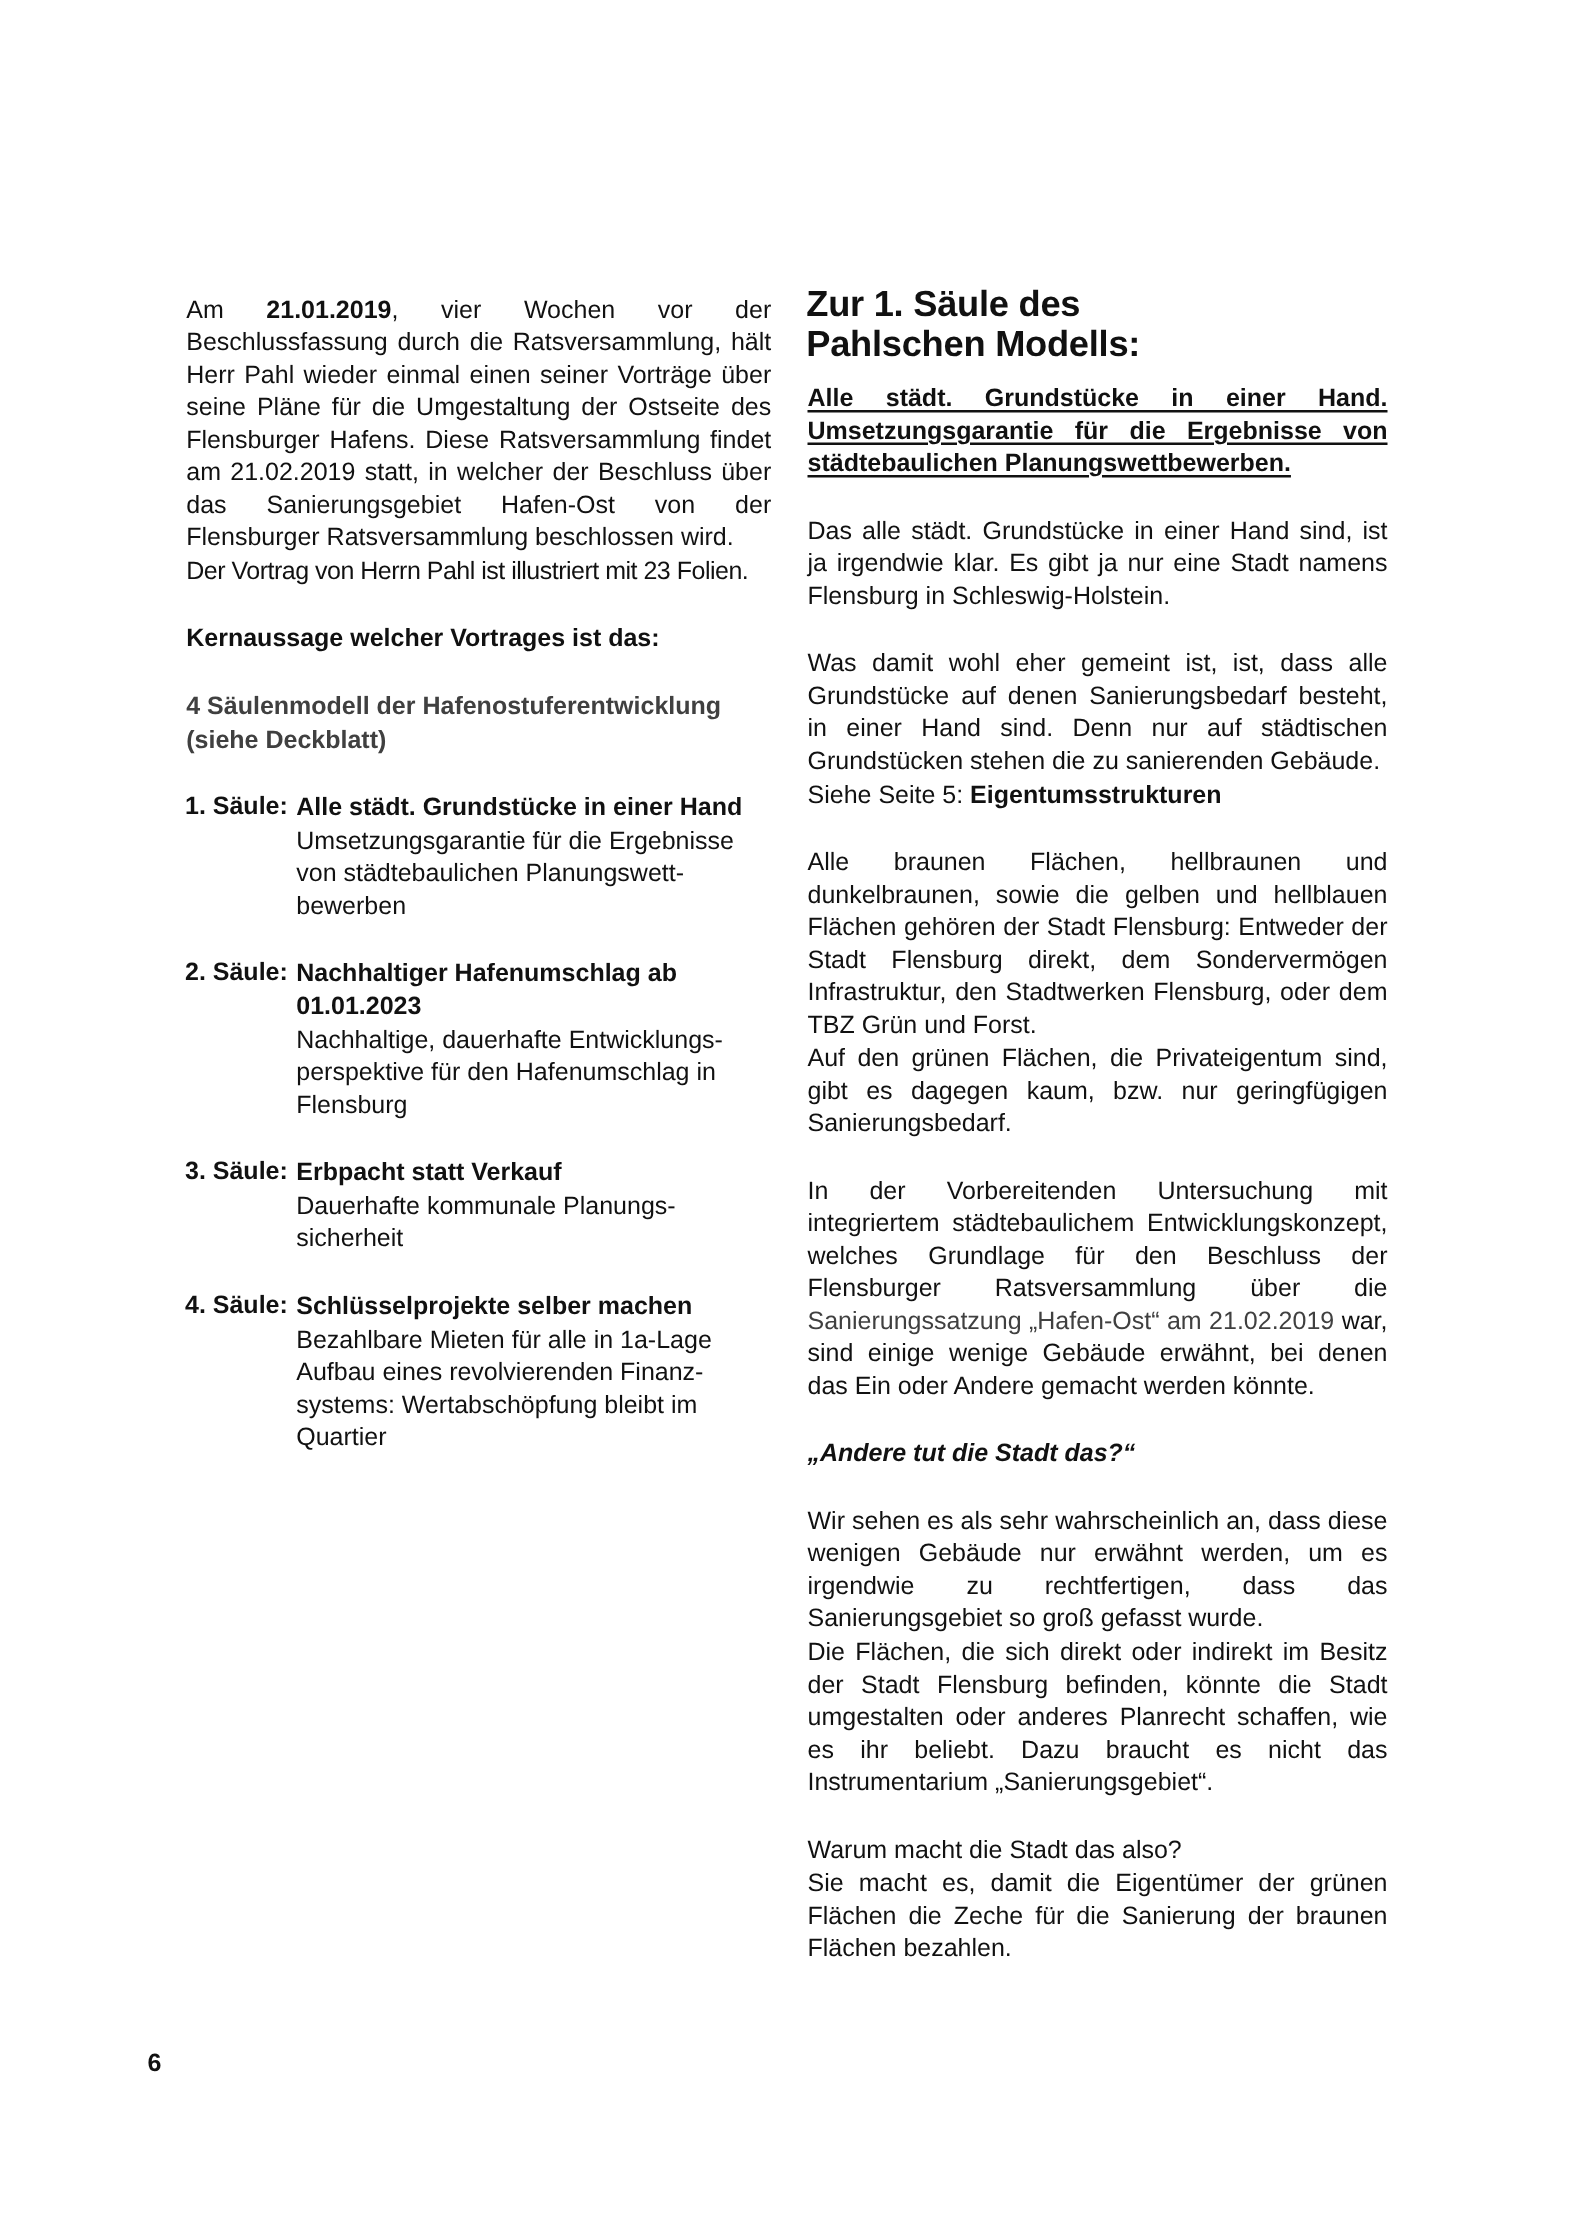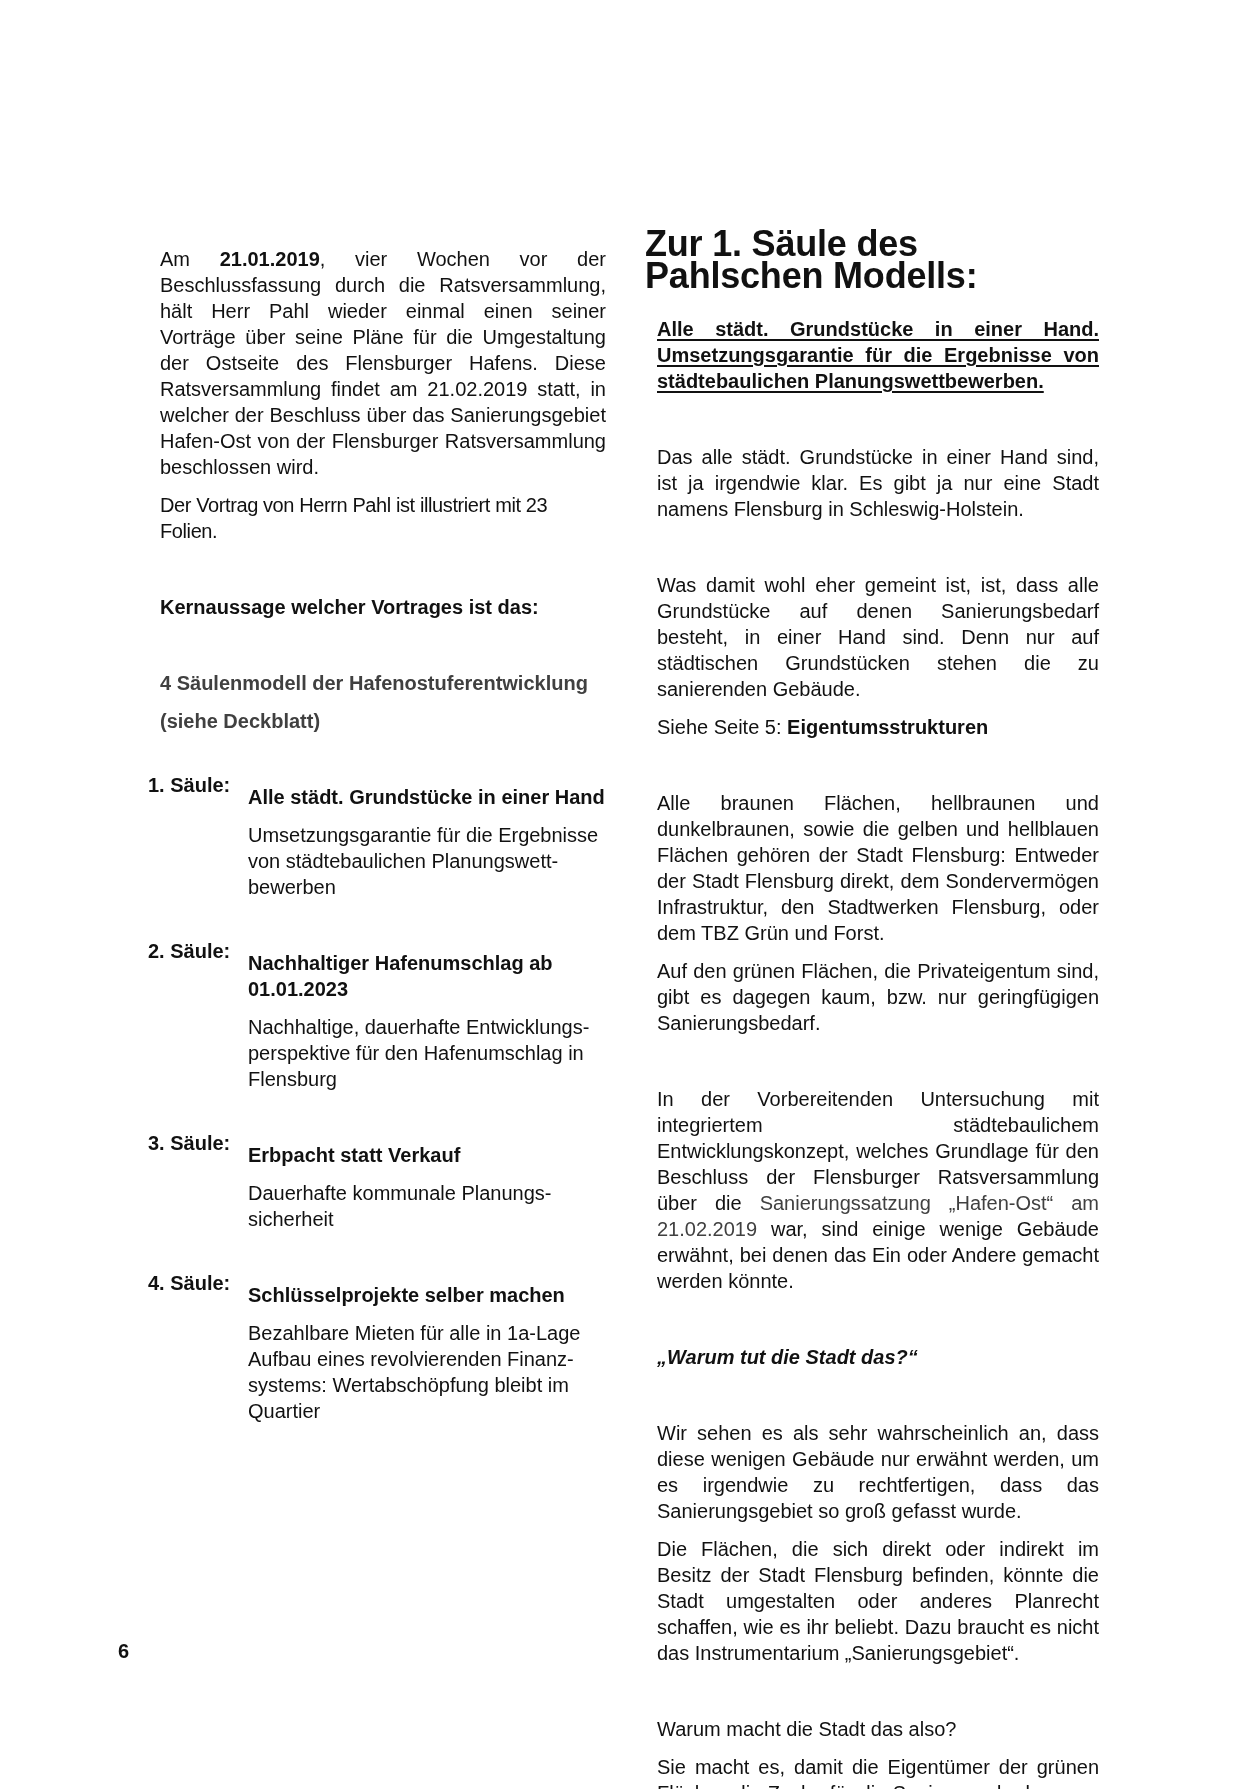--- a/index.html
+++ b/index.html
@@ -3,26 +3,26 @@
 <meta charset="utf-8">
 <style>
   html, body { margin: 0; padding: 0; background: #ffffff; }
   body {
     width: 1258px; height: 1789px; position: relative; overflow: hidden;
     font-family: "Liberation Sans", sans-serif; color: #111111;
   }
   .col { position: absolute; font-size: 20px; line-height: 26px; }
   .col-left { left: 148px; top: 234px; width: 470px; }
   .col-right { left: 645px; top: 228px; width: 466px; }
-  p { margin: 12px; }
+  p { margin: 1px; }
   .just { text-align: justify; }
   .gap { height: 26px; }
   .bold { font-weight: bold; }
   .red { color: #404040; }
-  .heading { font-size: 36px; line-height: 32px; font-weight: bold; margin-bottom: 24px; letter-spacing: -0.2px; }
+  .heading { font-size: 29px; line-height: 32px; font-weight: bold; margin-bottom: 14px; letter-spacing: -0.2px; }
   .underline-bold { font-weight: bold; text-decoration: underline; text-decoration-thickness: 1.5px; text-underline-offset: 3px; }
   .italic-bold { font-style: italic; font-weight: bold; }
   .saeule { display: flex; }
   .saeule .label { width: 88px; flex: 0 0 88px; white-space: nowrap; }
   .saeule .body { flex: 1; }
   .page-number { position: absolute; left: 118px; top: 1640px; font-size: 20px; font-weight: bold; }
 </style>
 </head>
 <body>
 
@@ -84,21 +84,21 @@
   <p class="just">Das alle städt. Grundstücke in einer Hand sind, ist ja irgendwie klar. Es gibt ja nur eine Stadt namens Flensburg in Schleswig-Holstein.</p>
   <div class="gap"></div>
   <p class="just">Was damit wohl eher gemeint ist, ist, dass alle Grundstücke auf denen Sanierungsbedarf besteht, in einer Hand sind. Denn nur auf städtischen Grundstücken stehen die zu sanierenden Gebäude.</p>
   <p><span>Siehe Seite 5: </span><span class="bold">Eigentumsstrukturen</span></p>
   <div class="gap"></div>
   <p class="just">Alle braunen Flächen, hellbraunen und dunkelbraunen, sowie die gelben und hellblauen Flächen gehören der Stadt Flensburg: Entweder der Stadt Flensburg direkt, dem Sondervermögen Infrastruktur, den Stadtwerken Flensburg, oder dem TBZ Grün und Forst.</p>
   <p class="just">Auf den grünen Flächen, die Privateigentum sind, gibt es dagegen kaum, bzw. nur geringfügigen Sanierungsbedarf.</p>
   <div class="gap"></div>
   <p class="just"><span>In der Vorbereitenden Untersuchung mit integriertem städtebaulichem Entwicklungskonzept, welches Grundlage für den Beschluss der Flensburger Ratsversammlung über die </span><span class="red">Sanierungssatzung „Hafen-Ost“ am 21.02.2019</span><span> war, sind einige wenige Gebäude erwähnt, bei denen das Ein oder Andere gemacht werden könnte.</span></p>
   <div class="gap"></div>
-  <p class="italic-bold">„Warum tut die Stadt das?“</p>
+  <p class="italic-bold">„Andere tut die Stadt das?“</p>
   <div class="gap"></div>
   <p class="just">Wir sehen es als sehr wahrscheinlich an, dass diese wenigen Gebäude nur erwähnt werden, um es irgendwie zu rechtfertigen, dass das Sanierungsgebiet so groß gefasst wurde.</p>
   <p class="just">Die Flächen, die sich direkt oder indirekt im Besitz der Stadt Flensburg befinden, könnte die Stadt umgestalten oder anderes Planrecht schaffen, wie es ihr beliebt. Dazu braucht es nicht das Instrumentarium „Sanierungsgebiet“.</p>
   <div class="gap"></div>
   <p>Warum macht die Stadt das also?</p>
   <p class="just">Sie macht es, damit die Eigentümer der grünen Flächen die Zeche für die Sanierung der braunen Flächen bezahlen.</p>
 </div>
 
 <div class="page-number">6</div>
 

